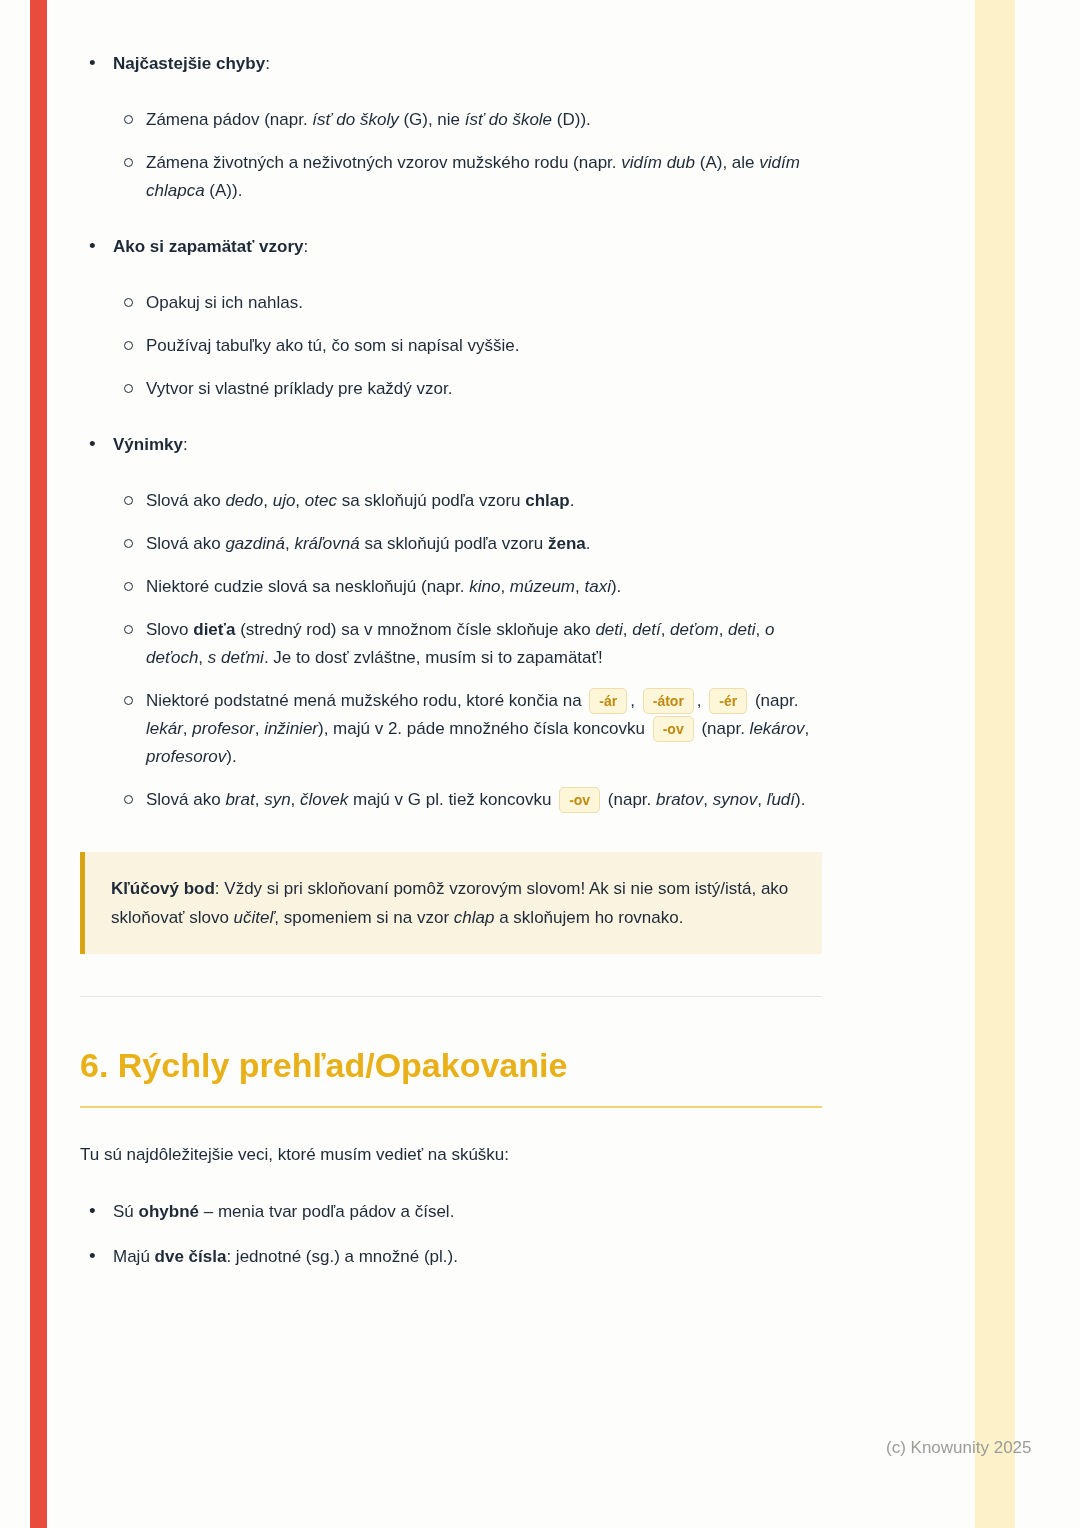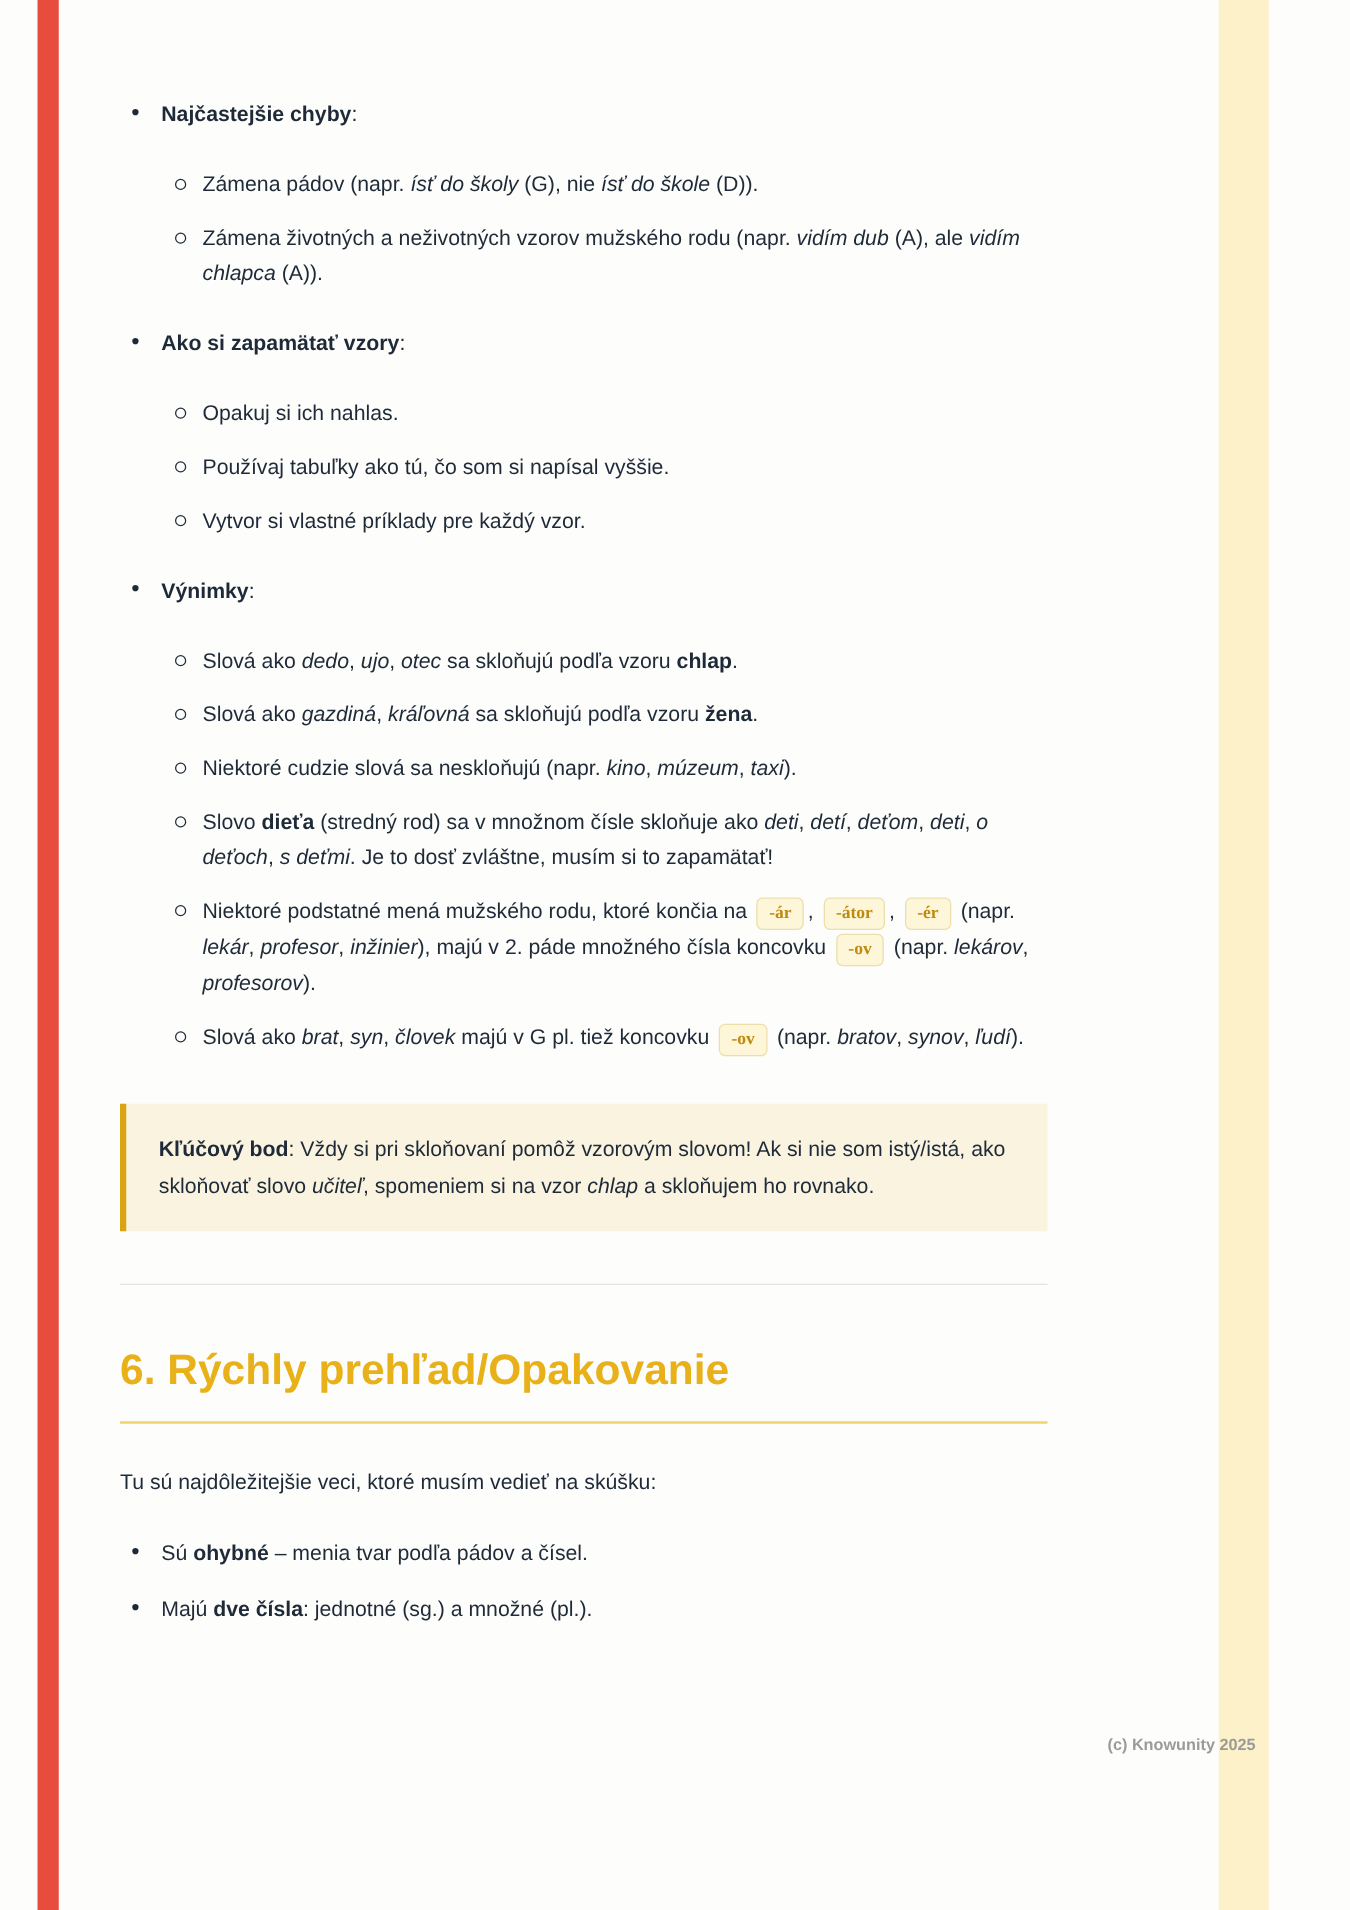--- a/index.html
+++ b/index.html
@@ -7,22 +7,22 @@
   body {
     font-family: "Liberation Sans", "DejaVu Sans", sans-serif;
     background: #fdfdfb;
     color: var(--text, #1e2a38);
     position: relative;
     overflow: hidden;
   }
   .edge-left  { position: absolute; left: 30px;  top: 0; width: 17px; height: 100%; background: var(--left-accent, #e84c3d); }
   .edge-right { position: absolute; left: 975px; top: 0; width: 40px; height: 100%; background: var(--right-accent, #fcf1c9); }
   .content {
-    position: absolute; left: 96px; top: 0; width: 742px;
-    padding-top: 78px;
+    position: absolute; left: 80px; top: 0; width: 742px;
+    padding-top: 50px;
     font-size: 17px; line-height: 28px;
   }
   ul { list-style: none; }
   .li1 { position: relative; padding-left: 33px; margin-bottom: 28px; }
   .li1::before {
     content: "\2022"; position: absolute; left: 9px; top: -1px;
     font-size: 19px; color: var(--text, #1e2a38);
   }
   .l2 { margin-top: 28px; }
   .li2 { position: relative; padding-left: 33px; margin-bottom: 15px; }
@@ -32,21 +32,21 @@
   }
   .run-i { font-style: italic; }
   .run-b { font-weight: 700; }
   .run-c {
     display: inline-block;
     background: var(--chip-bg, #fdf6d8);
     border: 1px solid var(--chip-border, #ecdfab);
     border-radius: 5px;
     padding: 0 9px;
     margin: 0 3px;
-    font-family: Liberation Serif, serif;
+    font-family: Liberation Sans, sans-serif;
     font-size: 14px; font-weight: 700; line-height: 24px;
     color: var(--chip-text, #bf8a0e);
   }
   .callout {
     margin-top: 38px;
     background: var(--callout-bg, #faf3e0);
     border-left: 5px solid var(--callout-border, #d9a413);
     padding: 22px 26px;
     line-height: 29px;
   }
@@ -58,22 +58,22 @@
   }
   .heading-rule { margin-top: 21px; height: 2px; background: var(--heading-rule, #f3d36c); }
   .intro { margin-top: 33px; }
   .summary { margin-top: 29px; }
   .li1s { position: relative; padding-left: 33px; margin-bottom: 17px; }
   .li1s::before {
     content: "\2022"; position: absolute; left: 9px; top: -1px;
     font-size: 19px; color: var(--text, #1e2a38);
   }
   .watermark {
-    position: absolute; left: 886px; top: 1388px;
-    font-size: 13px; line-height: 16px; color: var(--watermark, #9b9b98); font-weight: bold;
+    position: absolute; left: 886px; top: 1440px;
+    font-size: 17px; line-height: 16px; color: var(--watermark, #9b9b98);
   }
 </style>
 </head>
 <body>
 
 <div class="page">
   <div class="edge-left"></div>
   <div class="edge-right"></div>
 
   <div class="content">

